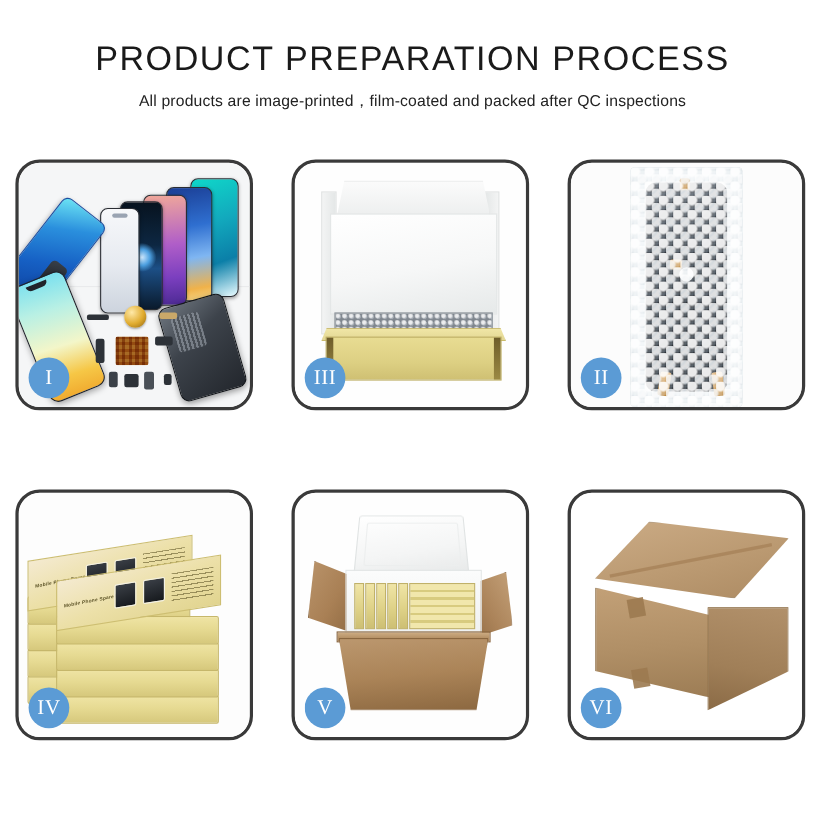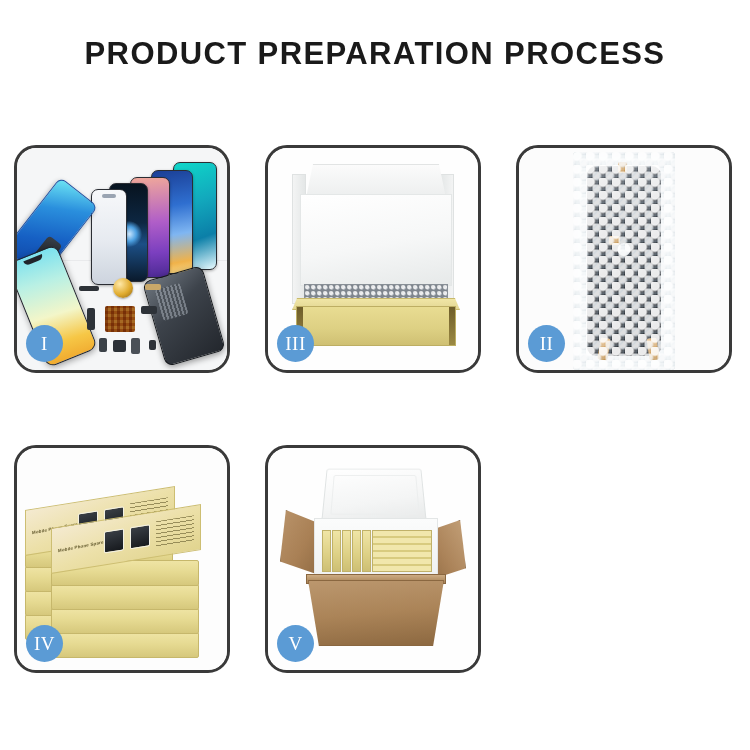--- a/index.html
+++ b/index.html
@@ -10,21 +10,21 @@
     background: #ffffff;
     font-family: "Liberation Sans", sans-serif;
     overflow: hidden;
   }
   .page { position: relative; width: 750px; height: 750px; background: #fff; }
 
   
   .header { position: absolute; left: 0; top: 0; width: 750px; text-align: center; }
   .title {
     margin: 0; padding-top: 38px;
-    font-size: 31px; font-weight: 700; letter-spacing: 1.4px;
+    font-size: 31px; font-weight: 400; letter-spacing: 1.4px;
     color: #1a1a1a; line-height: 1.05; white-space: nowrap;
   }
   .subtitle {
     margin: 0; padding-top: 11px;
     font-size: 14.3px; font-weight: 400; letter-spacing: .15px;
     color: #222; white-space: nowrap;
   }
 
   
   .grid {
@@ -309,20 +309,21 @@
   .p6 .tb1 { left: 52px; top: 96px; width: 15px; height: 17px; transform: rotate(-10deg); }
   .p6 .tb2 { left: 56px; top: 160px; width: 15px; height: 17px; transform: rotate(-10deg); }
 </style>
 </head>
 <body>
 
 <div class="page">
 
   <div class="header">
     <h1 class="title">PRODUCT PREPARATION PROCESS</h1>
+    <p class="subtitle">All products are image-printed，film-coated and packed after QC inspections</p>
   </div>
 
   <div class="grid">
 
     <div class="panel">
       <div class="panel-photo p1">
         <div class="sep"></div>
         <div class="ph f5"></div>
         <div class="ph f4"></div>
         <div class="ph f3"></div>
@@ -413,15 +414,26 @@
         <div class="ybox" style="left:74px;"></div>
         <div class="ybox" style="left:84px;"></div>
         <div class="ybox" style="left:94px;"></div>
         <div class="ystackH"></div>
         <div class="cartonRim"></div>
         <div class="cartonBody"></div>
       </div>
       <div class="badge">V</div>
     </div>
 
+    <div class="panel">
+      <div class="panel-photo p6">
+        <div class="topFace"></div>
+        <div class="topSeam"></div>
+        <div class="frontFace"></div>
+        <div class="sideFace"></div>
+        <div class="tapebit tb1"></div>
+        <div class="tapebit tb2"></div>
+      </div>
+      <div class="badge">VI</div>
+    </div>
 
   </div>
 </div>
 
 </body></html>

